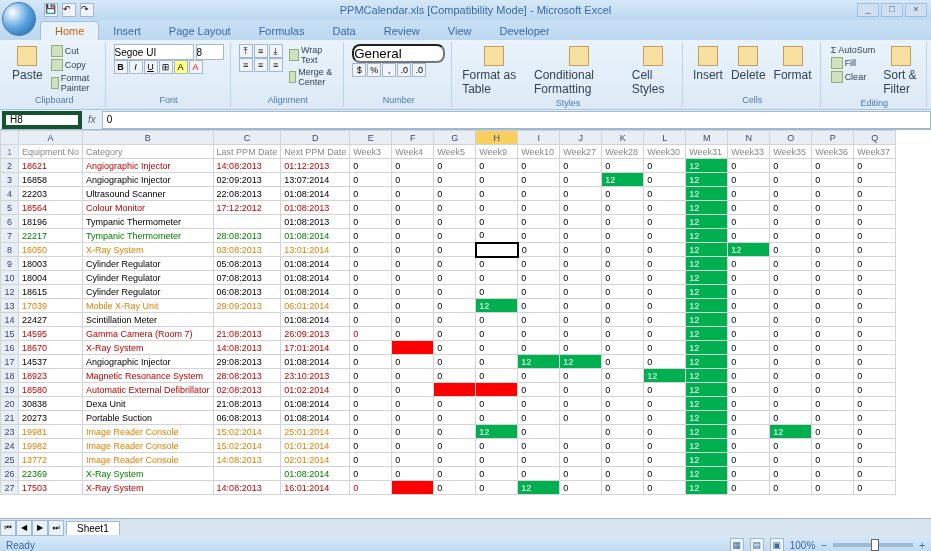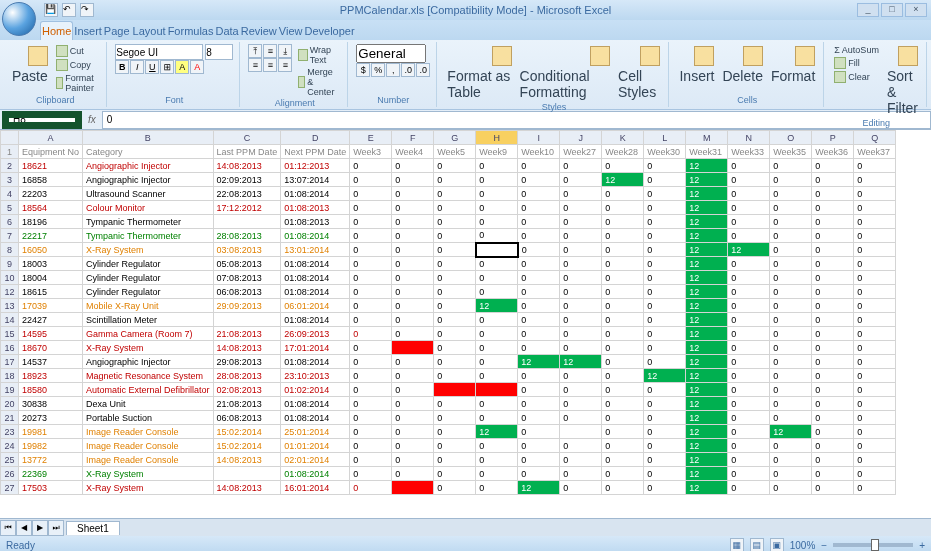--- a/index.html
+++ b/index.html
@@ -5,37 +5,37 @@
 * { margin:0; padding:0; box-sizing:border-box; font-family:"Segoe UI",Tahoma,sans-serif; }
 body { background:#cfe4f5; width:931px; height:551px; overflow:hidden; font-size:10px; }
 .titlebar { height:20px; background:linear-gradient(#d6e8f8,#bcd8f0); display:flex; align-items:center; padding:0 4px; }
 .orb { width:34px; height:34px; border-radius:50%; background:radial-gradient(circle at 30% 30%,#fff,#5aa3e0,#1b5fa0); position:absolute; top:2px; left:2px; z-index:10; border:1px solid #4a7bb0; }
 .qat { margin-left:40px; display:flex; gap:4px; }
 .qat span { width:14px; height:14px; display:inline-block; }
 .title { flex:1; text-align:center; color:#3b6aa0; font-size:11px; }
 .winbtns { display:flex; gap:2px; }
 .winbtns div { width:22px; height:14px; background:#d0e0f0; border:1px solid #9bbde0; text-align:center; line-height:11px; font-size:9px; color:#456; }
 .tabs { height:20px; display:flex; align-items:flex-end; padding-left:40px; background:linear-gradient(#c8e0f5,#bcd8f0); }
-.tab { padding:3px 1px; font-size:11px; color:#3b6aa0; cursor:pointer; }
+.tab { padding:3px 14px; font-size:11px; color:#3b6aa0; cursor:pointer; }
 .tab.active { background:#e8f2fb; border:1px solid #a0c0e0; border-bottom:none; border-radius:3px 3px 0 0; color:#d06000; }
 .ribbon { height:70px; background:linear-gradient(#eaf3fb,#dce9f6); border-bottom:1px solid #a8c4e0; display:flex; padding:2px 4px; gap:2px; }
 .group { border-right:1px solid #bcd4e8; padding:2px 6px; display:flex; flex-direction:column; justify-content:space-between; position:relative; }
 .group-label { text-align:center; font-size:9px; color:#4a7bb0; margin-top:auto; }
 .group-body { display:flex; gap:4px; align-items:flex-start; flex:1; }
-.btn-lg { display:flex; flex-direction:column; align-items:flex-end; gap:2px; padding:2px; font-size:14px; color:#345; cursor:pointer; }
+.btn-lg { display:flex; flex-direction:column; align-items:center; gap:2px; padding:2px; font-size:12px; color:#345; cursor:pointer; }
 .btn-lg .ico { width:20px; height:20px; background:#f8e0a0; border:1px solid #c0a060; }
 .btn-sm { font-size:9px; color:#345; padding:1px 2px; cursor:pointer; display:flex; align-items:center; gap:2px; }
 .btn-sm .ico { width:12px; height:12px; background:#d0e0c0; border:1px solid #90b070; display:inline-block; }
 .vstack { display:flex; flex-direction:column; gap:0; }
 .hstack { display:flex; gap:1px; align-items:center; }
 .fontsel { display:flex; gap:2px; }
 .fontsel select,.fontsel input { font-size:10px; border:1px solid #a0b8d0; background:#fff; height:16px; }
 .tiny { width:14px; height:14px; border:1px solid #a0b8d0; background:#f0f4f8; display:inline-flex; align-items:center; justify-content:center; font-size:9px; cursor:pointer; }
 .namebox-row { height:20px; background:#e4eef8; display:flex; align-items:center; border-bottom:1px solid #a0b8d0; }
-.namebox { width:80px; height:18px; border:7px solid #14532d; background:#fff; margin-left:2px; font-size:10px; padding:1px 4px; }
+.namebox { width:80px; height:18px; border:4px solid #14532d; background:#fff; margin-left:2px; font-size:10px; padding:1px 4px; }
 .fx { padding:0 6px; font-style:italic; color:#666; }
 .formula { flex:1; height:18px; border:1px solid #a0b8d0; background:#fff; font-size:10px; padding:1px 4px; }
 .sheet { position:relative; background:#fff; height:388px; overflow:hidden; }
 .grid { border-collapse:collapse; table-layout:fixed; }
 .grid th,.grid td { border:1px solid #d4d4d4; font-size:9px; padding:0 3px; height:14px; overflow:hidden; white-space:nowrap; text-align:left; }
 .grid th { background:#e8eef6; color:#446; text-align:center; font-weight:normal; }
 .grid th.sel { background:#f8d060; }
 .rowhdr { background:#e8eef6; text-align:center !important; color:#446; width:18px; }
 .c-A{width:44px}.c-B{width:120px}.c-C{width:56px}.c-D{width:56px}.c-E,.c-F,.c-G,.c-H,.c-I,.c-J,.c-K,.c-L,.c-M,.c-N,.c-O,.c-P,.c-Q{width:42px}
 .red{color:#c00000}.green{color:#008000}.orange{color:#e08000}
@@ -100,21 +100,21 @@
             <span class="ico"></span>
             <span>Format Painter</span>
           </div>
       </div>
     </div>
     <div class="group-label">Clipboard</div>
   </div>
   <div class="group">
     <div class="group-body vstack">
       <div class="fontsel">
-        <input style="width: 88px;" value="Segoe UI">
+        <input style="width: 80px;" value="Segoe UI">
         <input style="width: 28px;" value="8">
       </div>
       <div class="hstack">
         <span class="tiny">
             <b>B</b>
           </span>
         <span class="tiny">
             <i>I</i>
           </span>
         <span class="tiny">
@@ -149,21 +149,21 @@
         <div class="btn-sm">
             <span class="ico"></span>
             <span>Merge &amp; Center</span>
           </div>
       </div>
     </div>
     <div class="group-label">Alignment</div>
   </div>
   <div class="group">
     <div class="group-body vstack">
-      <input style="width: 70px;" value="General">
+      <input style="width: 93px; border-radius: 8px;" value="General">
       <div class="hstack">
         <span class="tiny">$</span>
         <span class="tiny">%</span>
         <span class="tiny">,</span>
         <span class="tiny">.0</span>
         <span class="tiny">.0</span>
       </div>
     </div>
     <div class="group-label">Number</div>
   </div>

